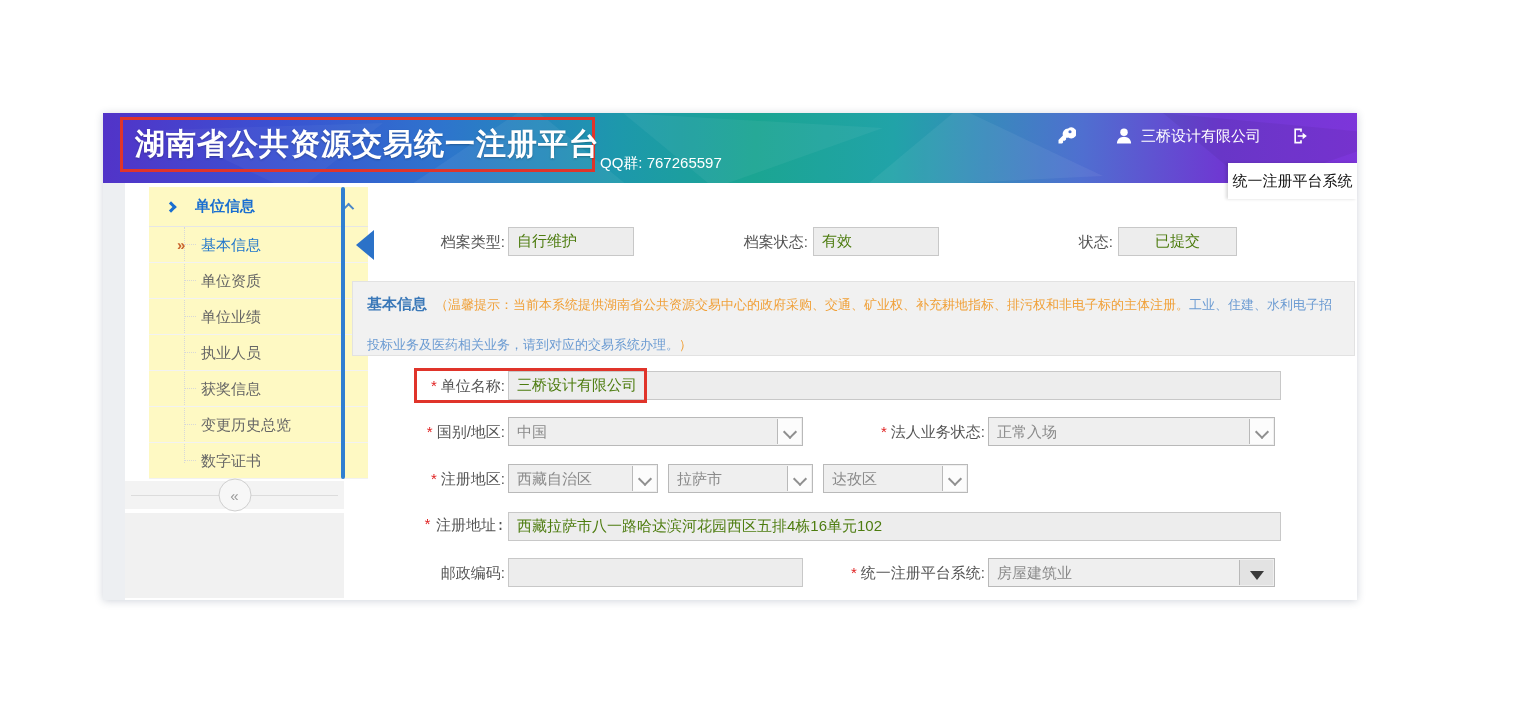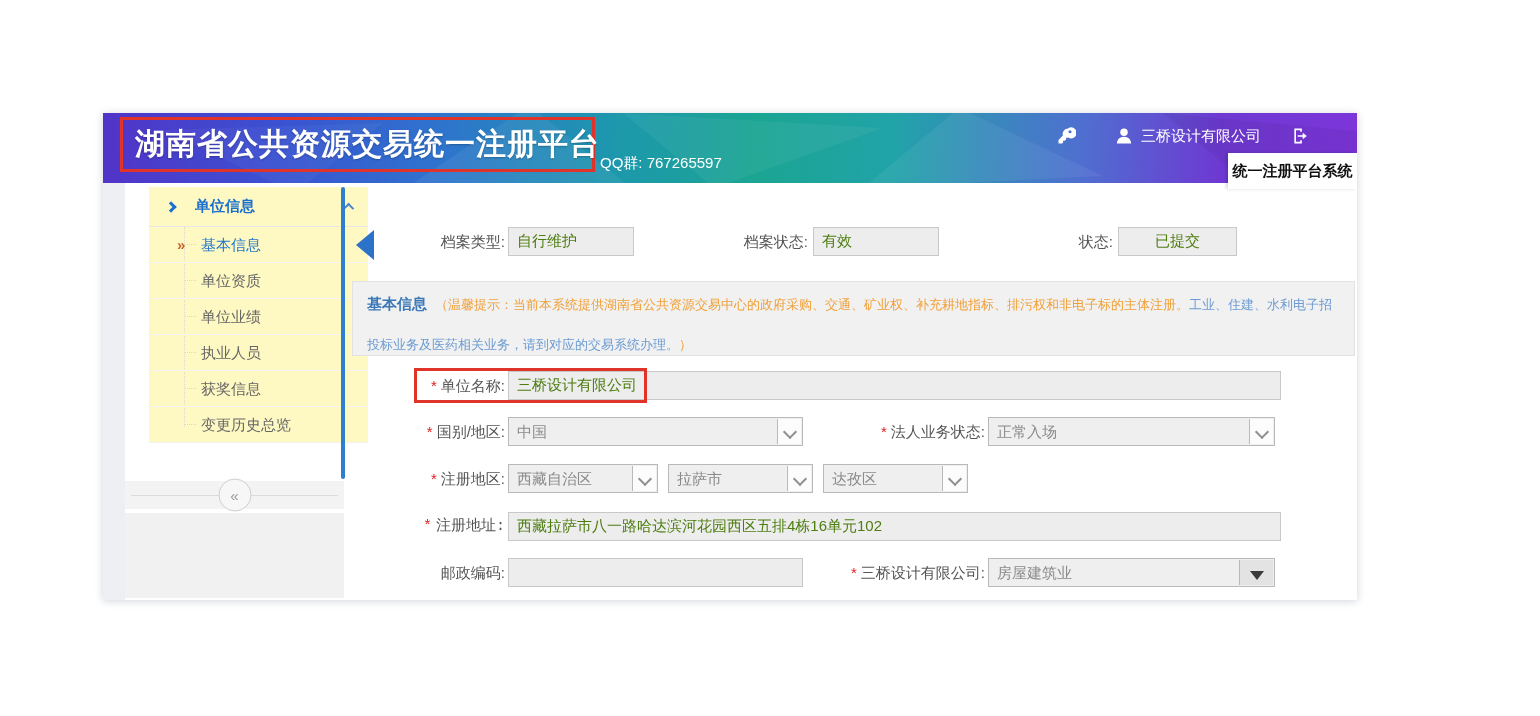--- a/index.html
+++ b/index.html
@@ -20,22 +20,22 @@
   .title-box { position:absolute; left:17px; top:4px; width:475px; height:55px; border:3px solid #e0342a;
     display:flex; align-items:center; padding-left:12px; color:#fff; font-size:30px; font-weight:bold; letter-spacing:1px;
     text-shadow:0 1px 2px rgba(0,0,0,.25); white-space:nowrap; }
   .qq { position:absolute; left:497px; top:41px; color:#fff; font-size:15px; }
 
   .hdr-right { position:absolute; right:46px; top:11px; height:24px; display:flex; align-items:center; color:#fff; }
   .hicon { width:20px; height:20px; cursor:pointer; }
   .key-ic { margin-right:38px; }
   .user-ic { margin-right:7px; }
   .company { font-size:15px; color:#fff; cursor:pointer; margin-right:30px; white-space:nowrap; }
-  .sys-tab { position:absolute; right:0; top:40px; width:129px; height:36px; background:#fff; color:#111;
-    font-size:15px; font-weight:bold; display:flex; align-items:center; justify-content:center;
+  .sys-tab { position:absolute; right:0; top:50px; width:129px; height:36px; background:#fff; color:#111;
+    font-size:15px; font-weight:normal; display:flex; align-items:center; justify-content:center;
     box-shadow:-2px 0 3px rgba(0,0,0,.15); cursor:pointer; white-space:nowrap; }
 
   
   .gutter { position:absolute; left:0; top:70px; width:22px; height:417px; background:#edeff2; }
   .menu { position:absolute; left:22px; top:74px; width:219px; background:#fef9c3;margin-left:24px; }
   .menu-head { height:40px; display:flex; align-items:center; padding:0 14px 0 14px; color:#1a6fd0;
     font-size:15px; font-weight:bold; border-bottom:1px solid #e6e6e6; cursor:pointer; }
   .chev-r { width:8px; height:8px; border-top:3px solid #1a6fd0; border-right:3px solid #1a6fd0;
     transform:rotate(45deg); margin:0 20px 0 4px; flex:none; }
   .caret-up { width:8px; height:8px; border-left:2px solid #4a86c8; border-top:2px solid #4a86c8;
@@ -138,20 +138,23 @@
       </div>
       <div class="mi">
         <span>执业人员</span>
       </div>
       <div class="mi">
         <span>获奖信息</span>
       </div>
       <div class="mi">
         <span>变更历史总览</span>
       </div>
+      <div class="mi">
+        <span>数字证书</span>
+      </div>
     </div>
   </div>
 
   <div class="vscroll"></div>
 
   <div class="collapse-bar">
     <div class="collapse-btn">«</div>
   </div>
   <div class="sidebar-fill"></div>
 
@@ -195,19 +198,19 @@
   <div class="sel" style="left:720px; top:351px; width:145px;">
     <span>达孜区</span>
     <span class="vbox"></span>
   </div>
 
   <div class="lblt" style="left:252px; top:399px; width:150px;font-family:Liberation Mono, monospace;"><i class="req">*</i><span>注册地址:</span></div>
   <input class="inp" style="left: 405px; top: 399px; width: 773px;" readonly="" value="西藏拉萨市八一路哈达滨河花园西区五排4栋16单元102">
 
   <div class="lblt" style="left:252px; top:445px; width:150px;">邮政编码:</div>
   <input class="inp" style="left: 405px; top: 445px; width: 295px;" value="">
-  <div class="lblt" style="left:712px; top:445px; width:170px;"><i class="req">*</i><span>三桥设计有限公司:</span></div>
+  <div class="lblt" style="left:712px; top:445px; width:170px;"><i class="req">*</i><span>统一注册平台系统:</span></div>
   <div class="sel" style="left:885px; top:445px; width:287px; padding-right:42px;">
     <span>房屋建筑业</span>
     <span class="dbtn"></span>
   </div>
 
 </div>
 
 </body></html>

